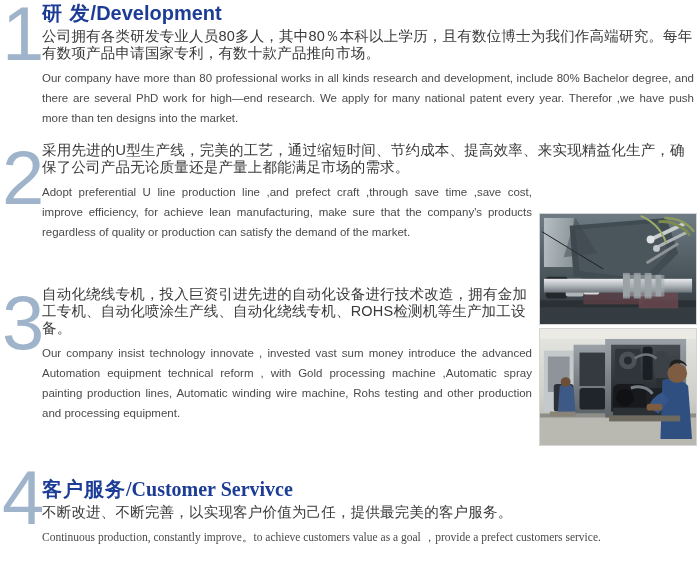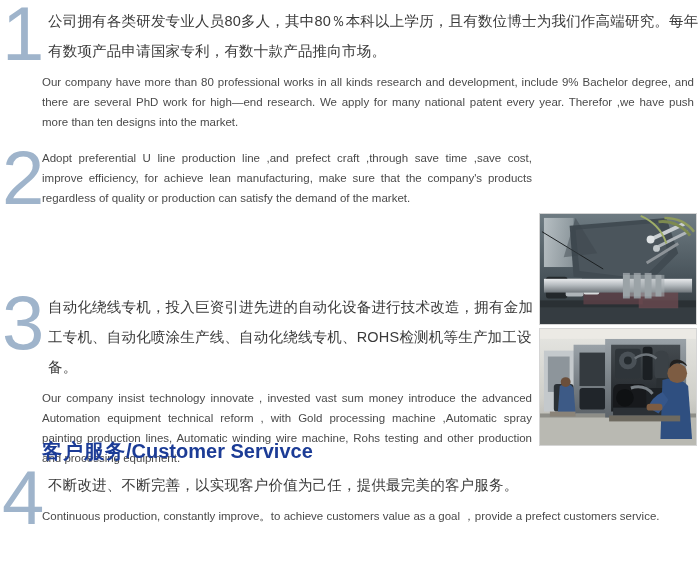--- a/index.html
+++ b/index.html
@@ -38,37 +38,37 @@
   .num4 { top: 460px; }
 
   
   .section {
     position: absolute;
     left: 42px;
   }
   .sec1 { top: 0px;   width: 652px; }
   .sec2 { top: 142px; width: 652px; }
   .sec3 { top: 286px; width: 652px; }
-  .sec4 { top: 438px; width: 652px; }
+  .sec4 { top: 476px; width: 652px; font-family: Liberation Serif, serif; }
 
   .heading {
     color: #1c3c96;
     font-size: 20px;
     font-weight: bold;
     line-height: 26px;
     margin: 0 0 2px 0;
     white-space: nowrap;
   }
   .heading .cn { letter-spacing: 1px; }
 
   .cn-body {
     color: #3a3a3a;
     font-size: 14.5px;
-    line-height: 30px;
-    margin: 6px;
+    line-height: 17px;
+    margin: 0;
     letter-spacing: 0.2px;
   }
 
   .en-body {
     color: #4a4a4a;
     font-size: 11.5px;
     line-height: 20px;
     margin: 6px 0 0 0;
     text-align: justify;
     text-justify: inter-word;
@@ -94,25 +94,27 @@
 <body>
 
 <div class="page">
 
   <div class="big-num num1">1</div>
   <div class="big-num num2">2</div>
   <div class="big-num num3">3</div>
   <div class="big-num num4">4</div>
 
   <div class="section sec1">
+    <h2 class="heading"><span class="cn">研 发</span><span>/</span><span>Development</span></h2>
     <p class="cn-body w-wide">公司拥有各类研发专业人员80多人，其中80％本科以上学历，且有数位博士为我们作高端研究。每年有数项产品申请国家专利，有数十款产品推向市场。</p>
-    <p class="en-body w-wide">Our company have more than 80 professional works in all kinds research and development, include 9% Bachelor degree, and there are several PhD work for high—end research. We apply for many national patent every year. Therefor ,we have push more than ten designs into the market.</p>
+    <p class="en-body w-wide">Our company have more than 80 professional works in all kinds research and development, include 80% Bachelor degree, and there are several PhD work for high—end research. We apply for many national patent every year. Therefor ,we have push more than ten designs into the market.</p>
   </div>
 
   <div class="section sec2">
+    <p class="cn-body w-wide">采用先进的U型生产线，完美的工艺，通过缩短时间、节约成本、提高效率、来实现精益化生产，确保了公司产品无论质量还是产量上都能满足市场的需求。</p>
     <p class="en-body w-narrow">Adopt preferential U line production line ,and prefect craft ,through save time ,save cost, improve efficiency, for achieve lean manufacturing, make sure that the company's products regardless of quality or production can satisfy the demand of the market.</p>
   </div>
 
   <div class="section sec3">
     <p class="cn-body w-narrow">自动化绕线专机，投入巨资引进先进的自动化设备进行技术改造，拥有金加工专机、自动化喷涂生产线、自动化绕线专机、ROHS检测机等生产加工设备。</p>
     <p class="en-body w-narrow">Our company insist technology innovate , invested vast sum money introduce the advanced Automation equipment technical reform , with Gold processing machine ,Automatic spray painting production lines, Automatic winding wire machine, Rohs testing and other production and processing equipment.</p>
   </div>
 
   <div class="section sec4">
     <h2 class="heading"><span class="cn">客户服务</span><span>/</span><span>Customer Servivce</span></h2>

